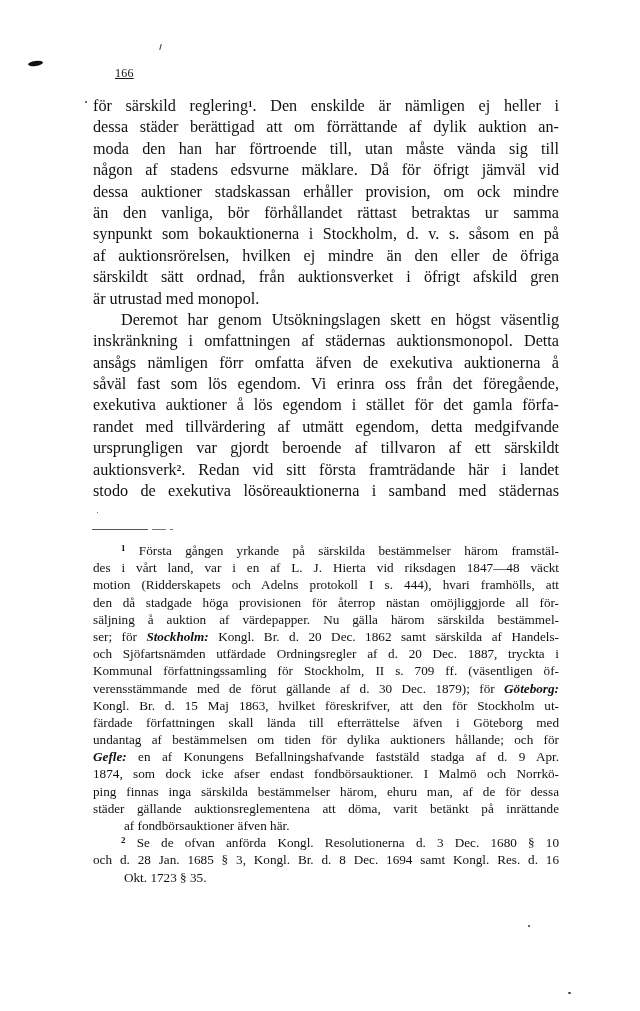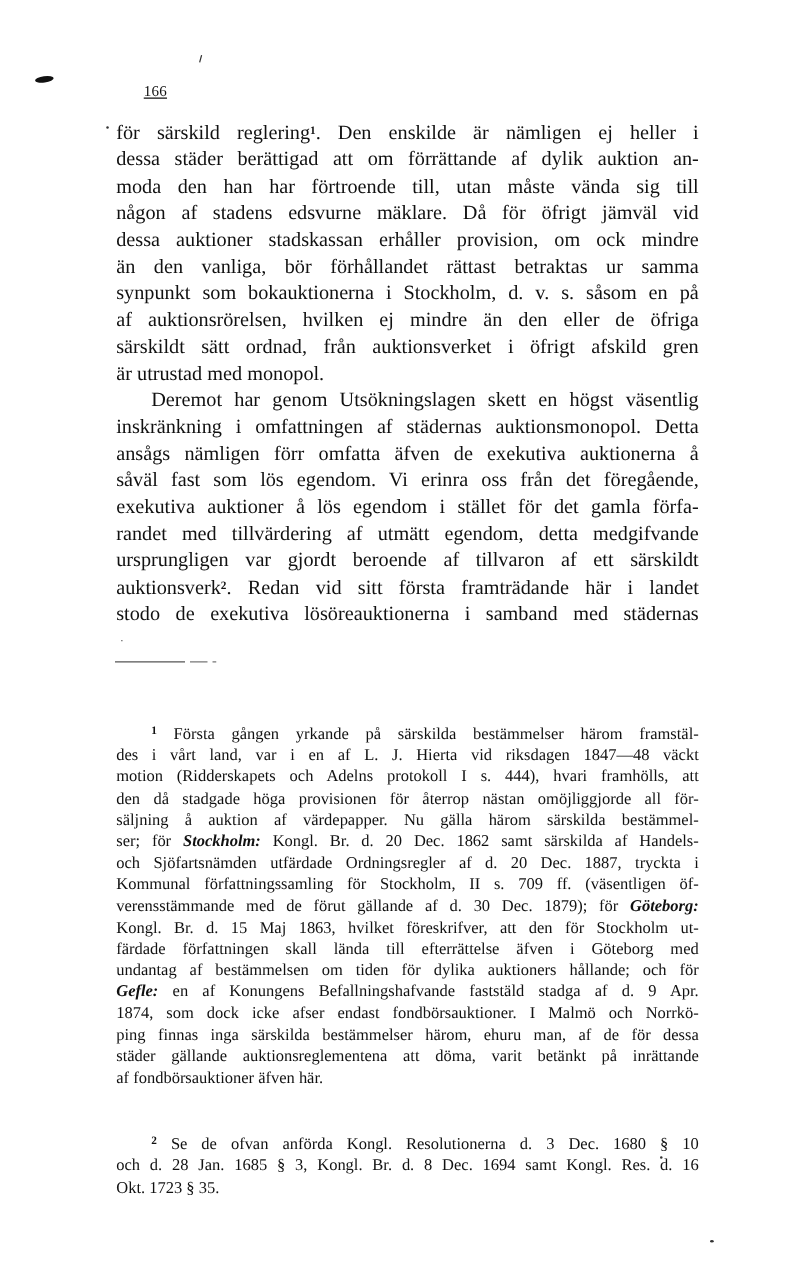--- a/index.html
+++ b/index.html
@@ -115,24 +115,24 @@
     }
     .fn-line {
       display: block;
       text-align: justify;
       text-align-last: justify;
       white-space: nowrap;
       height: 17.2px;
     }
     .fn-line.last {
       text-align-last: left;
+      margin-left: 31px;
     }
     .fn-line.indent {
       padding-left: 28px;
-      margin-top: 36px;
     }
     em.place {
       font-style: italic;
       font-weight: bold;
     }
   </style>
 </head>
 <body>
 
 <div class="smudge"></div>

